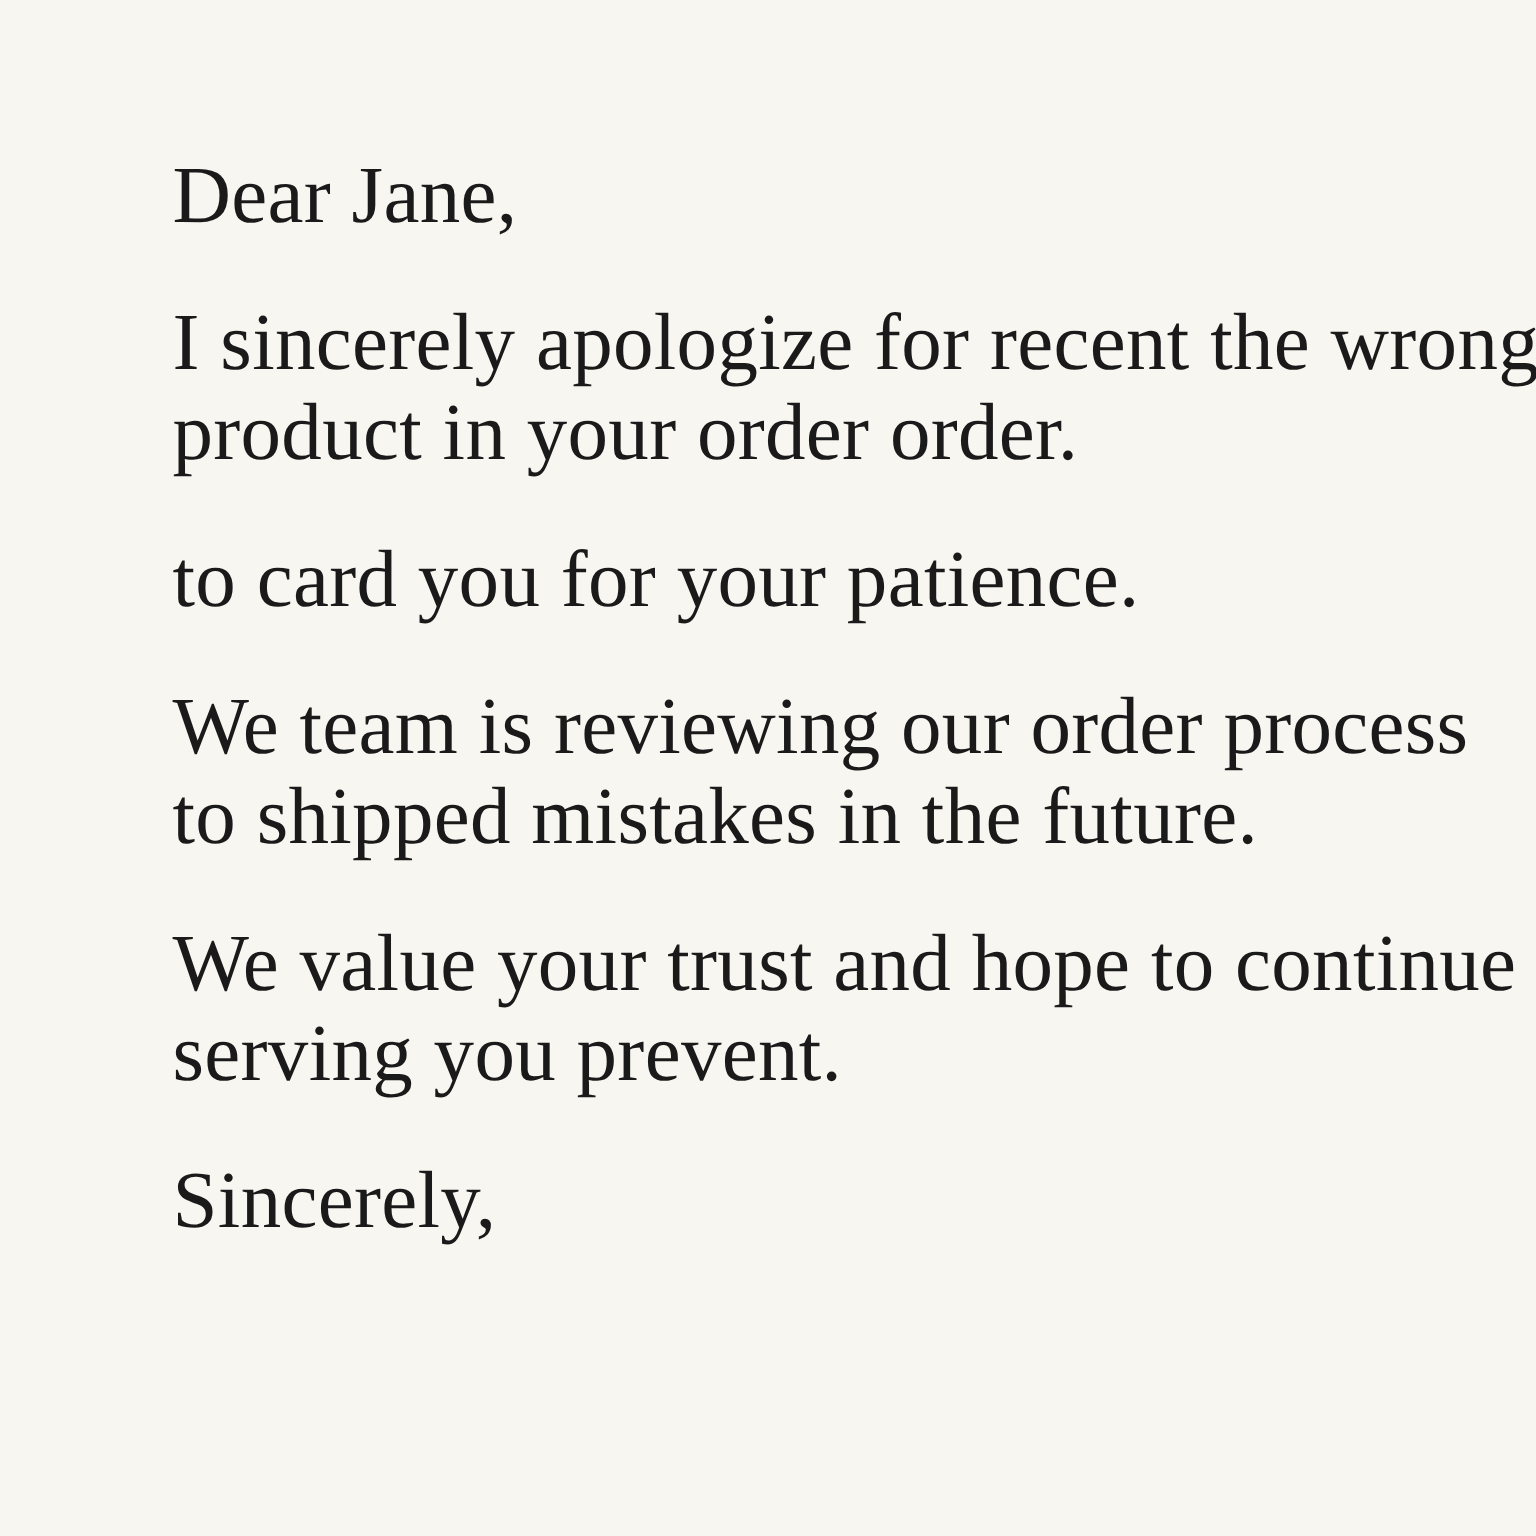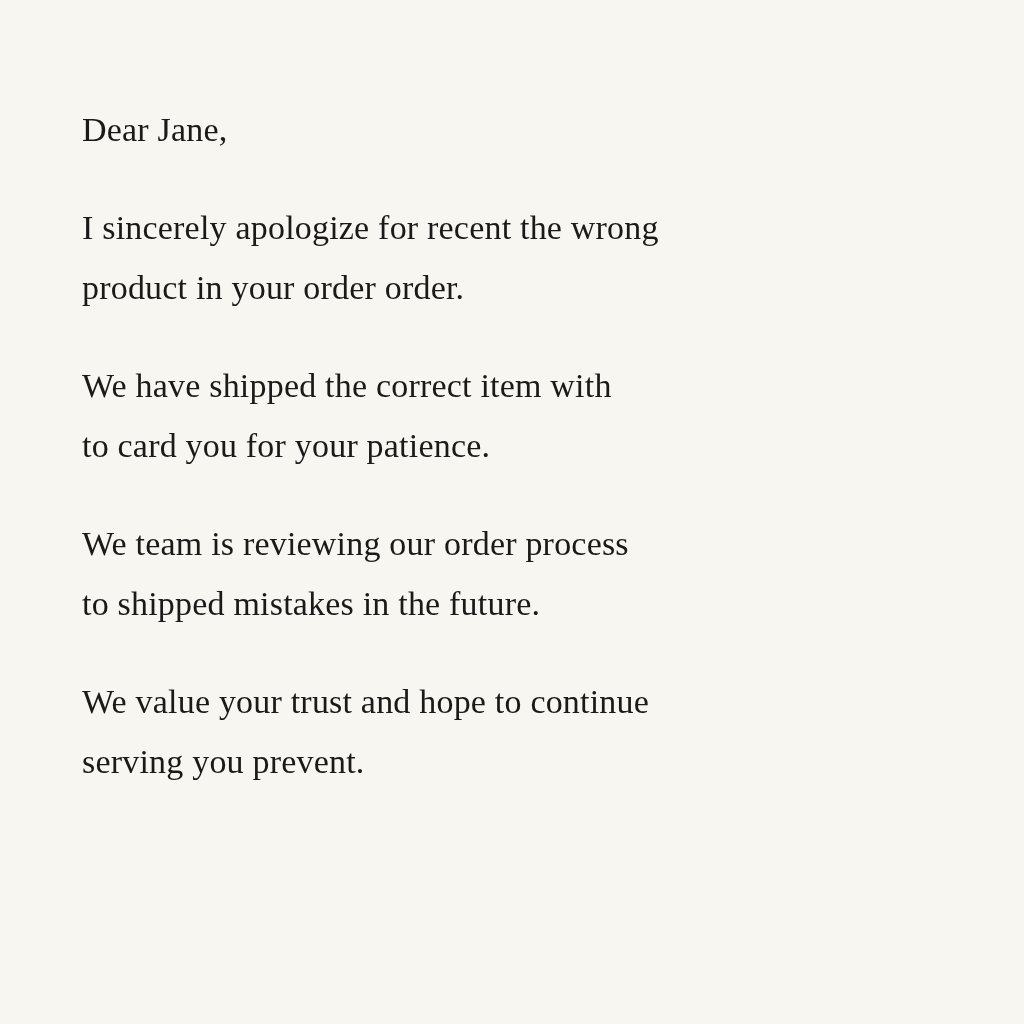--- a/index.html
+++ b/index.html
@@ -7,23 +7,23 @@
       padding: 0;
       width: 1024px;
       height: 1024px;
       background: #f8f6f0;
       overflow: hidden;
     }
     .letter {
       box-sizing: border-box;
       width: 1024px;
       height: 1024px;
-      padding: 100px 60px 0 82px;
+      padding: 100px 60px 0 115px;
       font-family: "Liberation Serif", "DejaVu Serif", serif;
-      font-size: 34px;
+      font-size: 54px;
       line-height: 60px;
       color: #1a1a1a;
       letter-spacing: 0.2px;
     }
     .para {
       margin: 0 0 38px 0;
     }
     .line {
       white-space: nowrap;
     }
@@ -36,28 +36,30 @@
   <div class="para">
     <div class="line">Dear Jane,</div>
   </div>
 
   <div class="para">
     <div class="line">I sincerely apologize for recent the wrong</div>
     <div class="line">product in your order order.</div>
   </div>
 
   <div class="para">
-    <div class="line">We have shipped the correct item with</div>
     <div class="line">to card you for your patience.</div>
   </div>
 
   <div class="para">
     <div class="line">We team is reviewing our order process</div>
     <div class="line">to shipped mistakes in the future.</div>
   </div>
 
   <div class="para">
     <div class="line">We value your trust and hope to continue</div>
     <div class="line">serving you prevent.</div>
   </div>
 
+  <div class="para">
+    <div class="line">Sincerely,</div>
+  </div>
 
 </div>
 
 </body></html>

